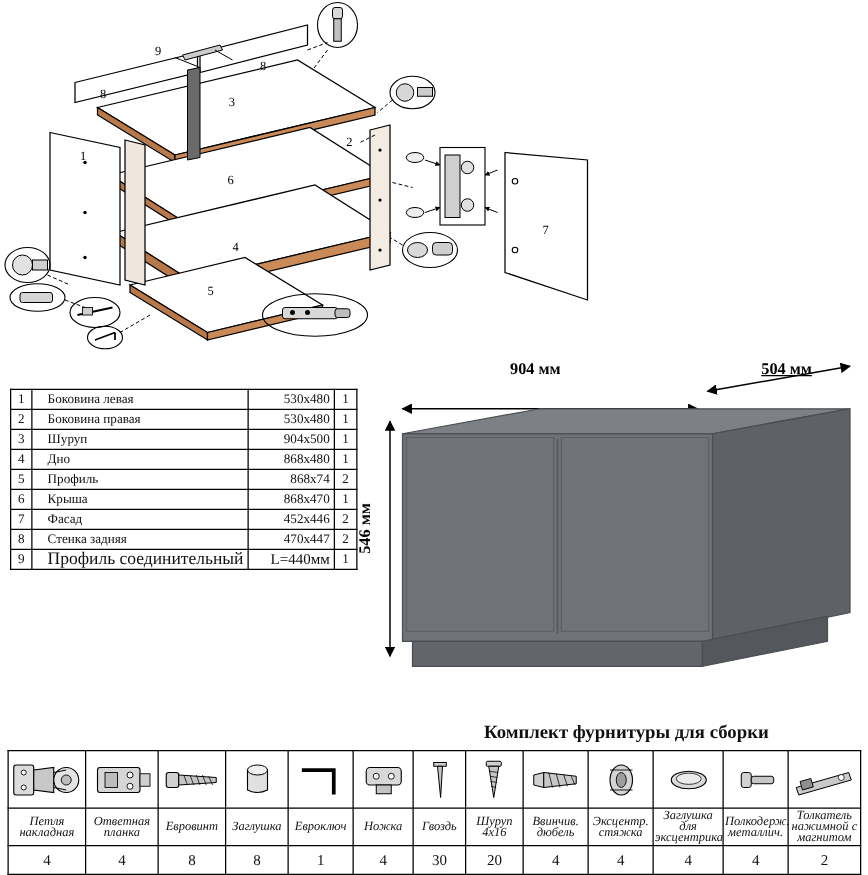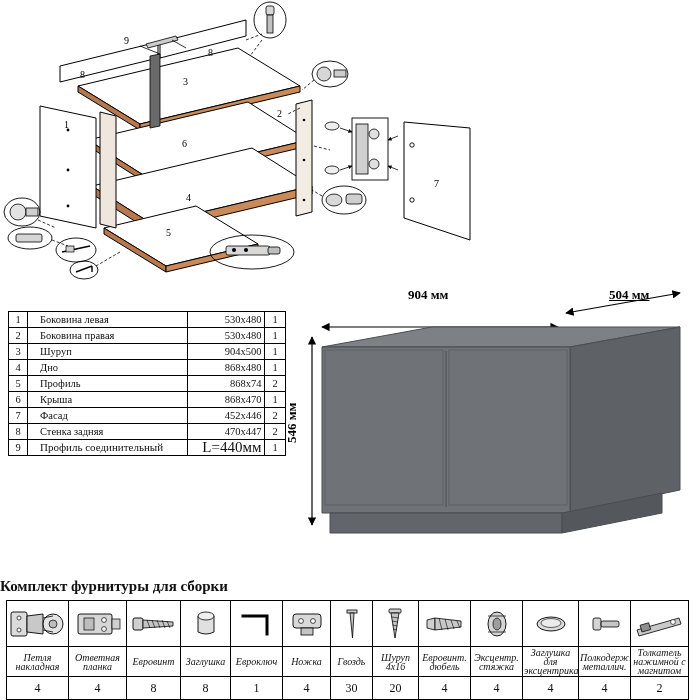--- a/index.html
+++ b/index.html
@@ -56,24 +56,24 @@
   }
   #parts-table td.size {
     width: 74px;
     text-align: right;
   }
   #parts-table td.qty {
     width: 16px;
     text-align: center;
   }
   #parts-table tr.small td.name {
-    font-size: 11px;
+    font-size: 14px;
   }
   #parts-table tr.small td.size {
-    font-size: 15px;
+    font-size: 12px;
   }
   
   #cabinet-view {
     position: absolute;
     left: 300px;
     top: 285px;
     width: 394px;
     height: 280px;
   }
   .dim-label {
@@ -82,21 +82,21 @@
     font-weight: bold;
     font-size: 13px;
     color: #000;
   }
   
   #hardware-title {
     position: absolute;
     left: 0;
     top: 578px;
     width: 615px;
-    text-align: left;
+    text-align: right;
     font-size: 15px;
     font-weight: bold;
     font-family: "Liberation Serif", serif;
   }
   #hardware-table {
     position: absolute;
     left: 6px;
     top: 600px;
     width: 682px;
     border-collapse: collapse;
@@ -504,21 +504,21 @@
         <td>Ответная планка</td>
         <td>Евровинт</td>
         <td>Заглушка</td>
         <td>Евроключ</td>
         <td>Ножка</td>
         <td>Гвоздь</td>
         <td>
           <span>Шуруп</span><br>
           <span>4х16</span>
         </td>
-        <td>Евровинт. дюбель</td>
+        <td>Ввинчив. дюбель</td>
         <td>Эксцентр. стяжка</td>
         <td>Заглушка для эксцентрика</td>
         <td>Полкодерж. металлич.</td>
         <td>Толкатель нажимной с магнитом</td>
       </tr>
       <tr class="counts">
         <td>4</td>
         <td>4</td>
         <td>8</td>
         <td>8</td>

